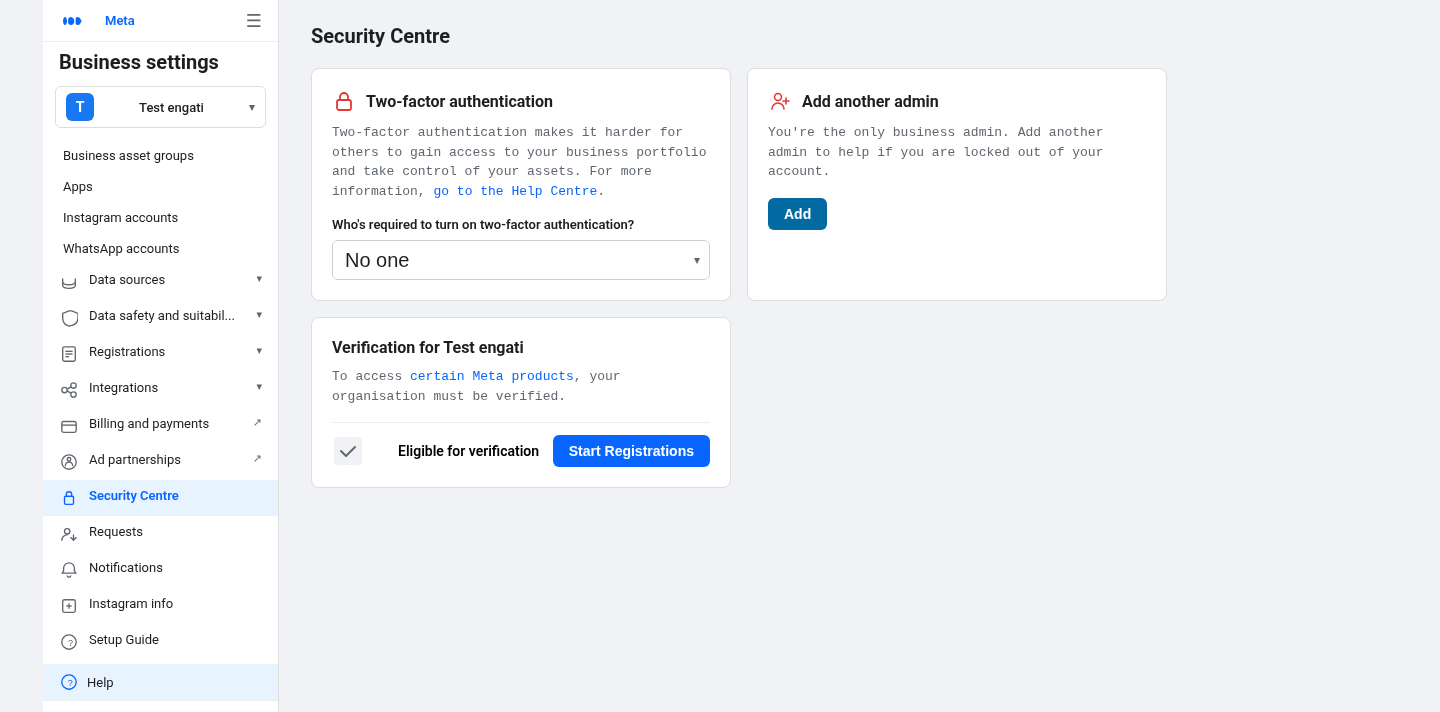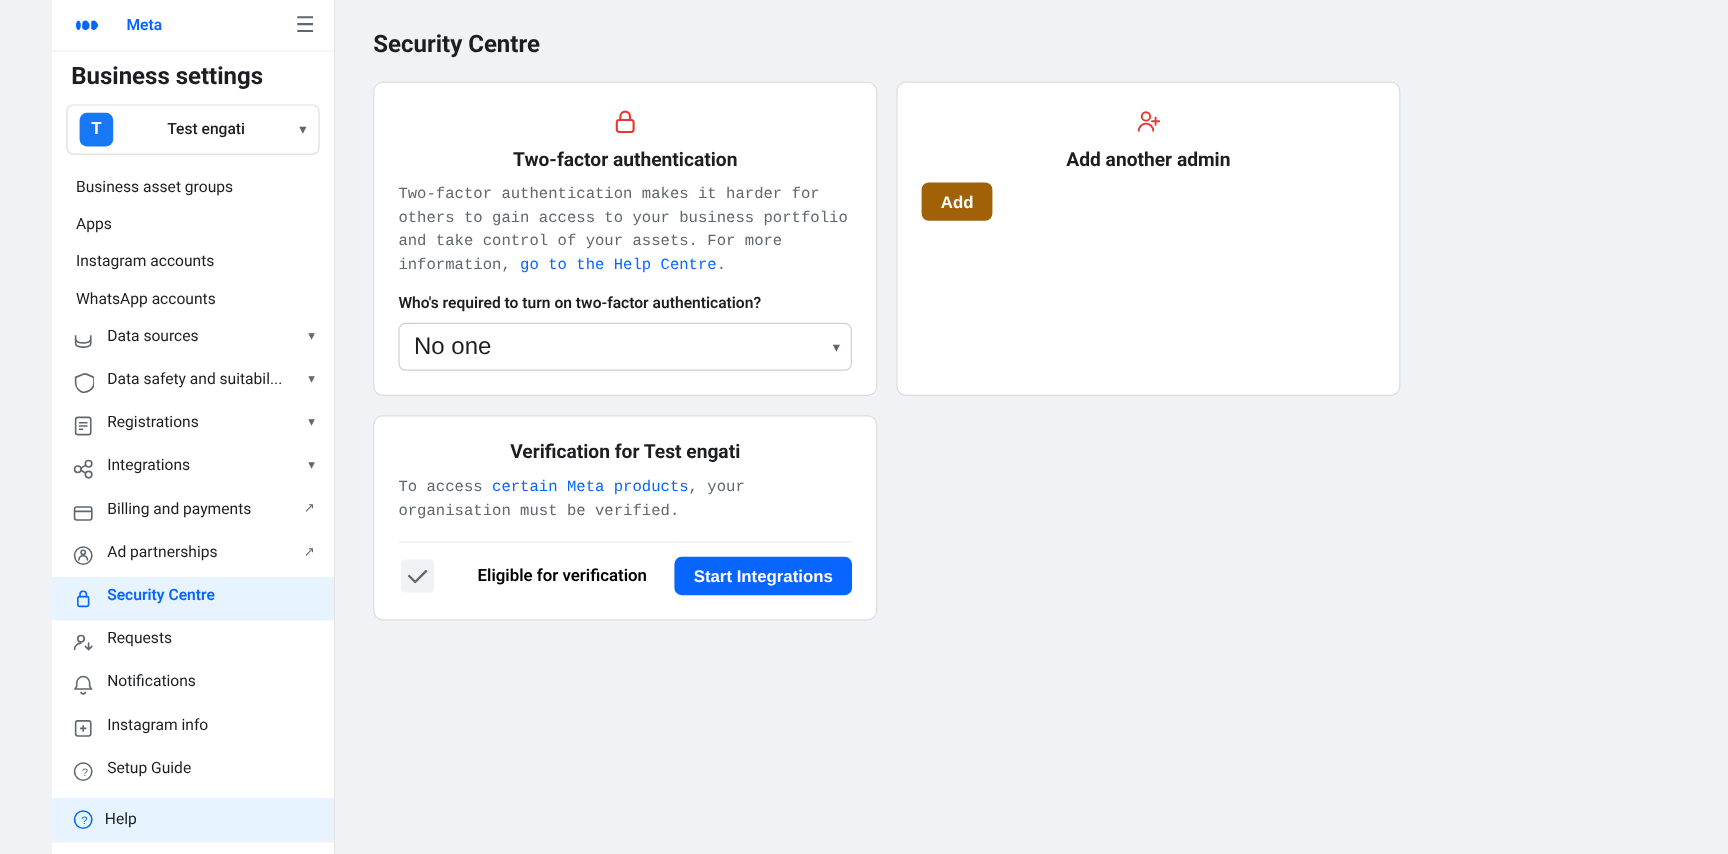--- a/index.html
+++ b/index.html
@@ -32,32 +32,32 @@
     .main { flex: 1; overflow-y: auto; background: #f0f2f5; padding: 24px 32px; }
     .page-title { font-size: 20px; font-weight: 700; margin-bottom: 20px; color: #1c1e21; }
 
     
     .cards-row { display: flex; gap: 16px; flex-wrap: wrap; }
     .card { background: #fff; border-radius: 8px; border: 1px solid #ddd; padding: 20px; }
     .card-large { flex: 1; min-width: 320px; max-width: 420px; }
     .card-medium { flex: 1; min-width: 320px; max-width: 420px; }
     .card-full { width: 100%; max-width: 420px; margin-top: 16px; }
 
-    .card-header { display: flex; align-items: center; gap: 10px; margin-bottom: 10px; flex-direction: column; }
+    .card-header { display: flex; align-items: center; gap: 10px; margin-bottom: 10px; }
     .card-icon { width: 24px; height: 24px; display: flex; align-items: center; justify-content: center; }
     .card-title { font-size: 16px; font-weight: 700; color: #1c1e21; }
     .card-desc { font-size: 13px; color: #606770; line-height: 1.5; margin-bottom: 16px; font-family: Liberation Mono, monospace; }
     .card-desc a { color: #0866ff; text-decoration: none; }
     .card-question { font-size: 13px; font-weight: 600; color: #1c1e21; margin-bottom: 8px; }
 
     .select-wrapper { position: relative; display: inline-block; width: 100%; }
     .select-field { width: 100%; padding: 8px 32px 8px 12px; border: 1px solid #ccd0d5; border-radius: 6px; font-size: 20px; appearance: none; background: #fff; cursor: pointer; color: #1c1e21; }
     .select-arrow { position: absolute; right: 10px; top: 50%; transform: translateY(-50%); pointer-events: none; color: #606770; font-size: 12px; }
 
-    .btn-primary { background: #a16207; color: #fff; border: none; border-radius: 6px; padding: 8px 16px; font-size: 14px; font-weight: 600; cursor: pointer; }
+    .btn-primary { background: #0369a1; color: #fff; border: none; border-radius: 6px; padding: 8px 16px; font-size: 14px; font-weight: 600; cursor: pointer; }
 
     .verification-row { display: flex; align-items: center; gap: 10px; margin-top: 12px; }
     .verified-icon { width: 32px; height: 32px; display: flex; align-items: center; justify-content: center; }
     .verified-label { font-size: 14px; font-weight: 600; color: #000000; flex: 1; margin-left: 24px; }
     .btn-verify { background: #0866ff; color: #fff; border: none; border-radius: 6px; padding: 8px 16px; font-size: 14px; font-weight: 600; cursor: pointer; white-space: nowrap; }
 
     .divider { height: 1px; background: #eee; margin: 12px 0; }
 
     
     svg { display: block; }
@@ -306,20 +306,21 @@
         <div class="card-icon">
           <svg width="22" height="22" viewBox="0 0 22 22" fill="none">
               <circle cx="9" cy="7" r="3.5" stroke="#e53935" stroke-width="1.6"></circle>
               <path d="M3 19c0-3.314 2.686-6 6-6s6 2.686 6 6" stroke="#e53935" stroke-width="1.6" stroke-linecap="round"></path>
               <line x1="17" y1="8" x2="17" y2="14" stroke="#e53935" stroke-width="1.6" stroke-linecap="round"></line>
               <line x1="14" y1="11" x2="20" y2="11" stroke="#e53935" stroke-width="1.6" stroke-linecap="round"></line>
             </svg>
         </div>
         <span class="card-title">Add another admin</span>
       </div>
+      <p class="card-desc">You're the only business admin. Add another admin to help if you are locked out of your account.</p>
       <button class="btn-primary">Add</button>
     </div>
 
   </div>
 
   <div class="card card-full">
     <div class="card-header">
       <span class="card-title">Verification for Test engati</span>
     </div>
     <p class="card-desc">
@@ -327,17 +328,17 @@
     </p>
     <div class="divider"></div>
     <div class="verification-row">
       <div class="verified-icon">
         <svg width="28" height="28" viewBox="0 0 28 28" fill="none">
             <rect width="28" height="28" rx="4" fill="#f0f2f5"></rect>
             <path d="M7 14l5 5 9-9" stroke="#606770" stroke-width="2" stroke-linecap="round" stroke-linejoin="round"></path>
           </svg>
       </div>
       <span class="verified-label">Eligible for verification</span>
-      <button class="btn-verify">Start Integrations</button>
+      <button class="btn-verify">Start Registrations</button>
     </div>
   </div>
 
 </main>
 
 </body></html>

